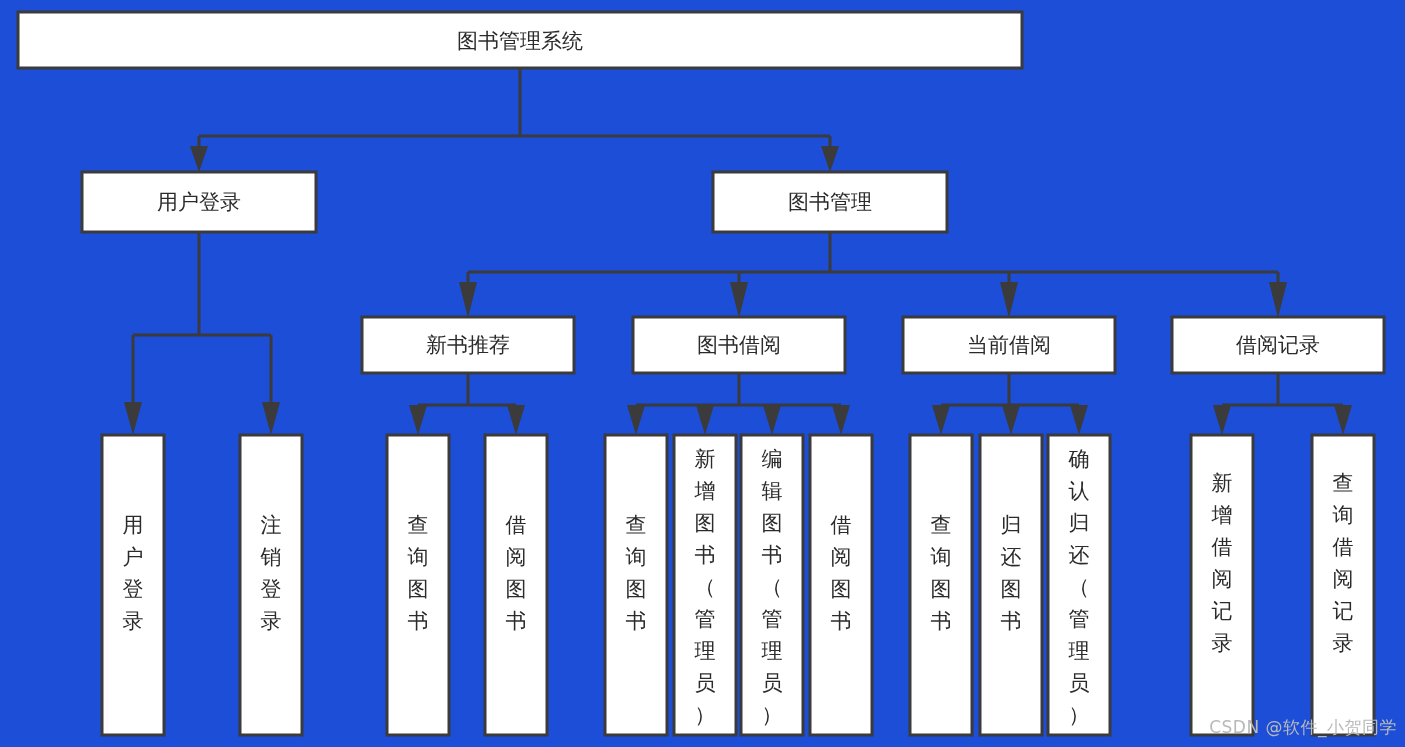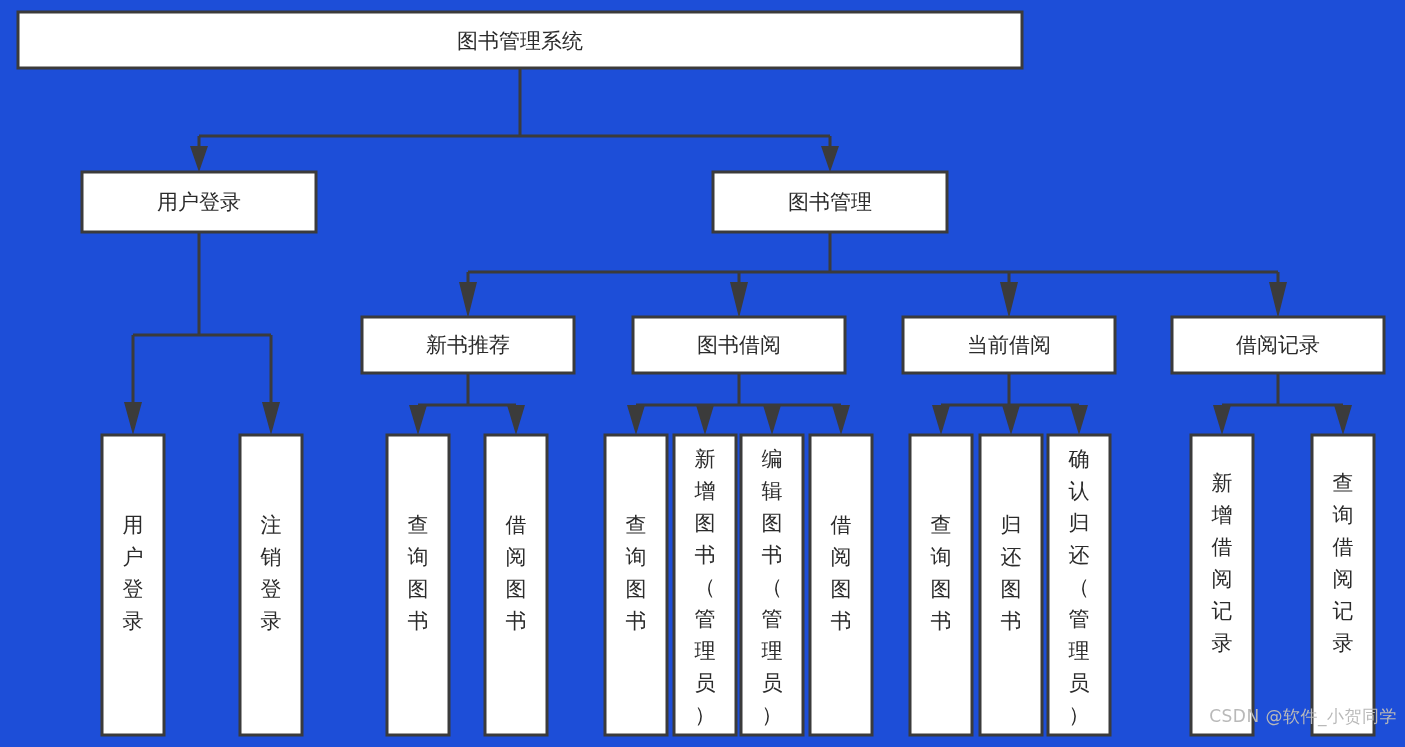--- a/index.html
+++ b/index.html
@@ -49,21 +49,21 @@
   }
   .node-label-vertical {
     fill: #2b2b2b;
     font-family: "DejaVu Sans", "Liberation Sans", sans-serif;
     font-size: 21px;
     text-anchor: middle;
   }
   .watermark-text {
     position: absolute;
     right: 8px;
-    bottom: 19px;
+    bottom: 8px;
     font-family: "DejaVu Sans", "Liberation Sans", sans-serif;
     font-size: 17px;
     color: #b9b9b9;
     white-space: nowrap;
     letter-spacing: 0.5px;
   }
 </style>
 </head>
 <body>
 

